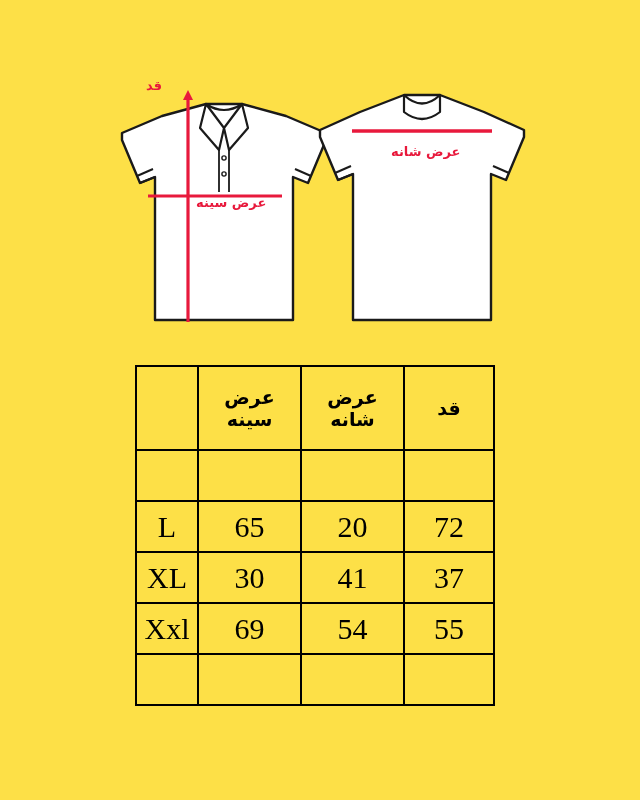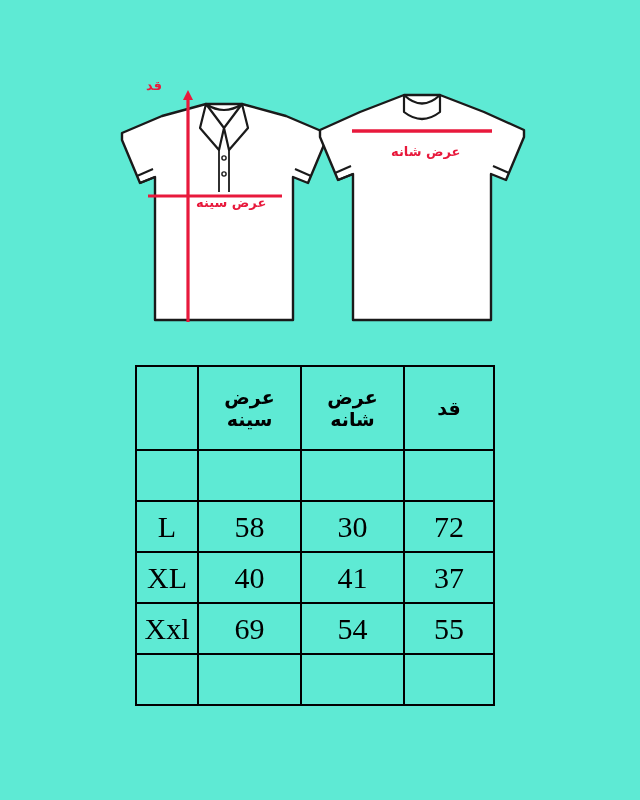--- a/index.html
+++ b/index.html
@@ -10,21 +10,21 @@
   body {
     width: 640px;
     height: 800px;
     position: relative;
     font-family: "Liberation Sans", sans-serif;
     overflow: hidden;
   }
   .page {
     position: absolute;
     inset: 0;
-    background: #5eead4;
+    background: #fde047;
   }
 
   
   .diagram {
     position: absolute;
     left: 0;
     top: 0;
     width: 640px;
     height: 355px;
   }
@@ -199,28 +199,28 @@
       </thead>
       <tbody>
         <tr class="spacer-row">
           <td></td>
           <td></td>
           <td></td>
           <td></td>
         </tr>
         <tr>
           <td>72</td>
-          <td>30</td>
-          <td>58</td>
+          <td>20</td>
+          <td>65</td>
           <td>L</td>
         </tr>
         <tr>
           <td>37</td>
           <td>41</td>
-          <td>40</td>
+          <td>30</td>
           <td>XL</td>
         </tr>
         <tr class="last-row">
           <td>55</td>
           <td>54</td>
           <td>69</td>
           <td>Xxl</td>
         </tr>
         <tr class="bottom-pad">
           <td></td>

